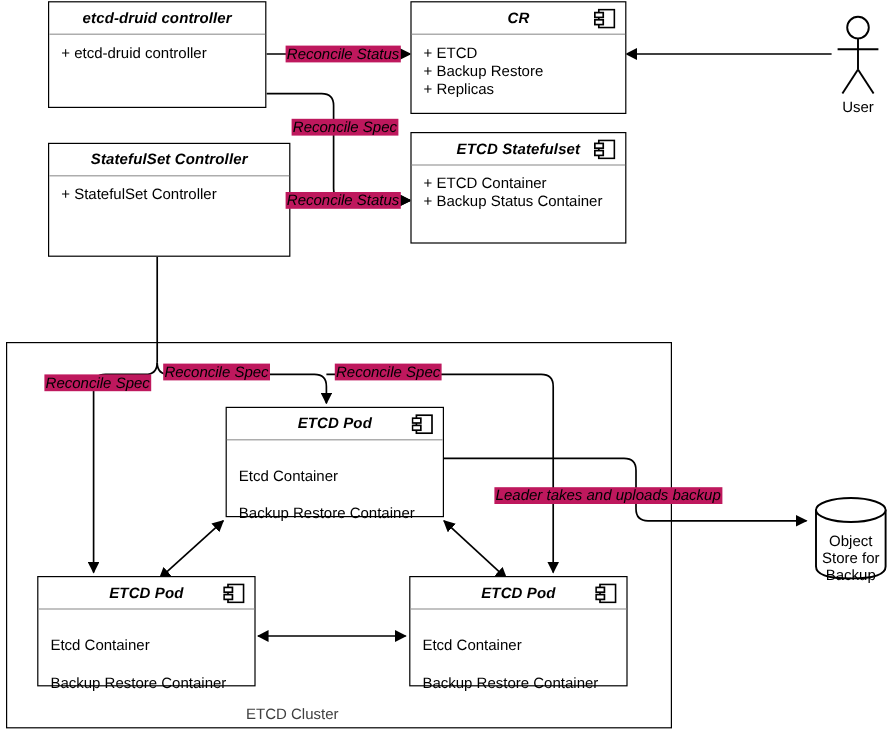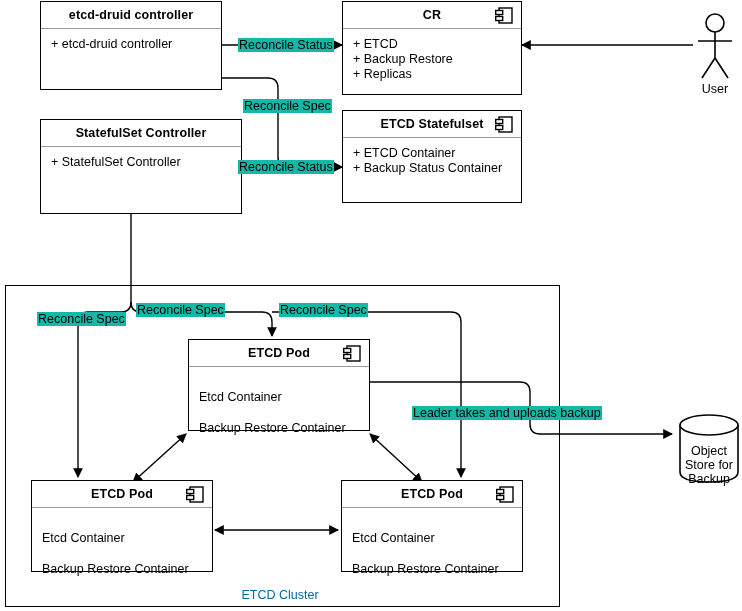--- a/index.html
+++ b/index.html
@@ -37,20 +37,21 @@
     box-sizing: border-box;
     height: 27px;
     border-bottom: 1.5px solid #9a9a9a;
     display: flex;
     align-items: center;
     justify-content: center;
     font-weight: bold;
     font-size: 12.5px;
     color: #000000;
     letter-spacing: 0.1px;
+    font-style: italic;
   }
   .umlbox .body {
     box-sizing: border-box;
     padding: 8px 10px 6px 10px;
     font-size: 12.5px;
     color: #000000;
     line-height: 15px;
   }
   .umlbox .body .row { white-space: nowrap; }
   .umlbox .body.spaced .row { margin-bottom: 16px; margin-top: 15px; }
@@ -67,22 +68,22 @@
   
   #cluster-boundary {
     position: absolute;
     box-sizing: border-box;
     border: 1.2px solid #000000;
     background: transparent;
   }
   #cluster-label {
     position: absolute;
     font-size: 12.5px;
-    color: #0369a1;
-    text-align: center;
+    color: #404040;
+    text-align: left;
   }
 
   
   #actor-user {
     position: absolute;
   }
   #actor-user .caption {
     position: absolute;
     width: 60px;
     text-align: center;
@@ -103,24 +104,25 @@
     font-size: 12.5px;
     line-height: 14px;
     color: #000000;
   }
 
   
   .edge-label {
     position: absolute;
     font-size: 12.5px;
     color: #000000;
-    background: #14b8a6;
+    background: #be185d;
     white-space: nowrap;
     padding: 0 1px;
     line-height: 14px;
+    font-style: italic;
   }
 </style>
 </head>
 <body>
 
 <div id="canvas">
 
   <div id="cluster-boundary" style="left:5px; top:285px; width:555px; height:322px;"></div>
   <div id="cluster-label" style="left:205px; top:588px; width:150px;">ETCD Cluster</div>
 

